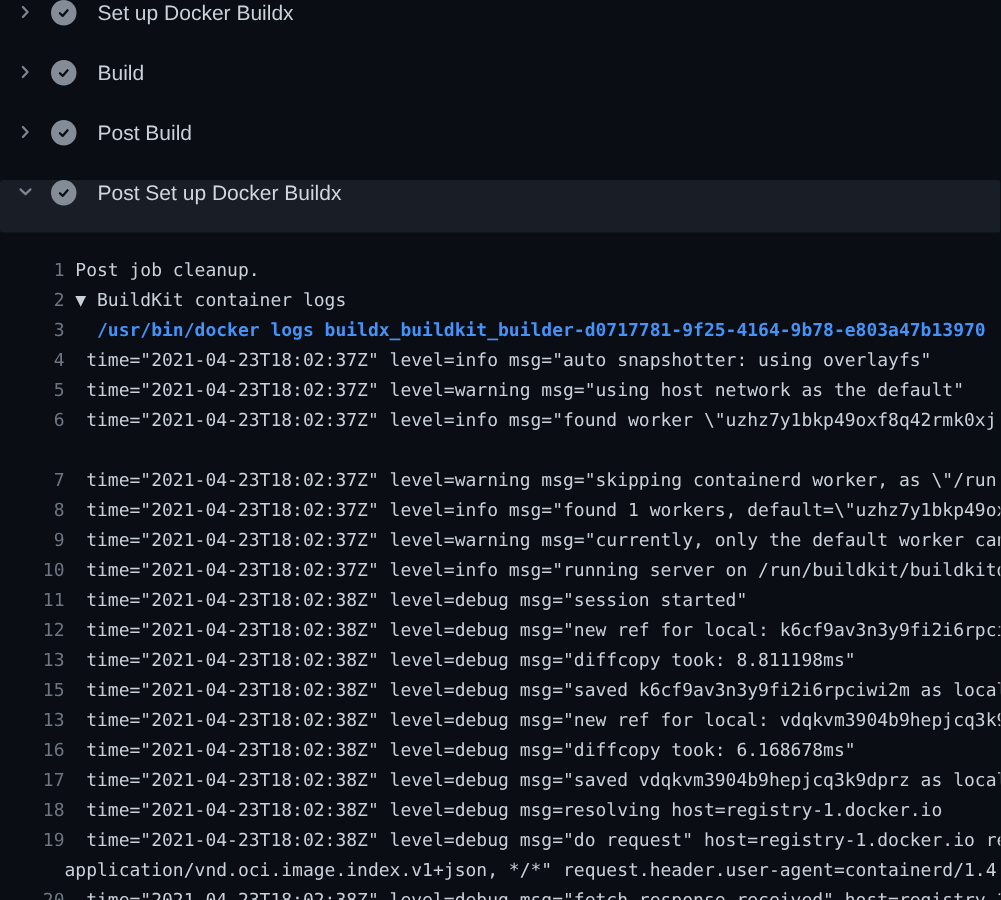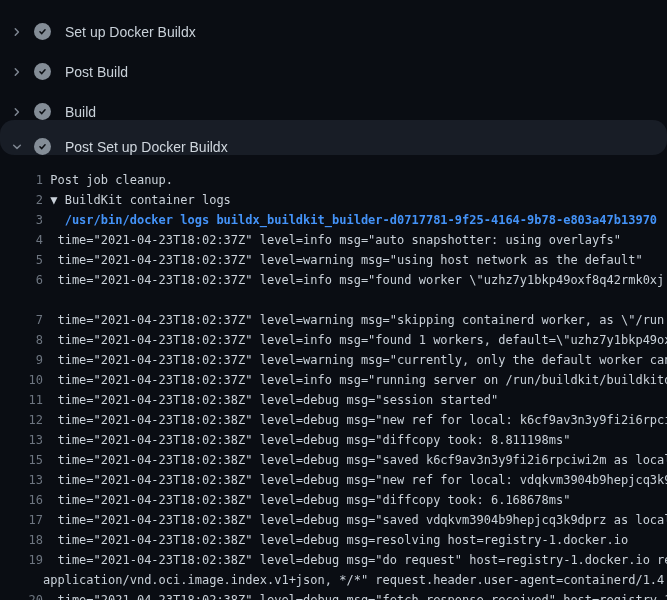--- a/index.html
+++ b/index.html
@@ -10,21 +10,21 @@
     overflow: hidden;
     background: #0a0d13;
     font-family: "Liberation Sans", sans-serif;
   }
   .app { width: 667px; height: 600px; overflow: hidden; position: relative; }
 
   
   .step-row {
     height: 40px;
     display: flex;
-    align-items: flex-end;
+    align-items: flex-start;
     cursor: pointer;
   }
   .chev {
     width: 16px;
     height: 16px;
     margin-left: 9px;
     display: flex;
     align-items: center;
     justify-content: center;
     color: #7d8590;
@@ -45,23 +45,23 @@
     margin-left: 14px;
     font-size: 14px;
     color: #c9d1d9;
     white-space: nowrap;
   }
 
   
   .step-header {
     height: 35px;
     background: #181d26;
-    border-radius: 14px;
+    border-radius: 2px;
     display: flex;
-    align-items: flex-end;
+    align-items: flex-start;
     cursor: pointer;
   }
   .step-header .step-label { color: #d0d7de; }
 
   
   .log {
     padding-top: 15px;
     font-family: "DejaVu Sans Mono", monospace;
     font-size: 12px;
   }
@@ -114,35 +114,35 @@
     <span class="chev">
       <svg width="14" height="14" viewBox="0 0 16 16">
           <path d="M6 4.2l3.6 3.8L6 11.8" stroke="currentColor" stroke-width="1.7" fill="none" stroke-linecap="round" stroke-linejoin="round"></path>
         </svg>
     </span>
     <span class="check-circle">
       <svg width="9" height="9" viewBox="0 0 12 12">
           <path d="M2.6 6.4l2.4 2.4 4.4-5" stroke="#0b0e13" stroke-width="2" fill="none" stroke-linecap="round" stroke-linejoin="round"></path>
         </svg>
     </span>
-    <span class="step-label">Post Build</span>
+    <span class="step-label">Build</span>
   </div>
 
   <div class="step-row">
     <span class="chev">
       <svg width="14" height="14" viewBox="0 0 16 16">
           <path d="M6 4.2l3.6 3.8L6 11.8" stroke="currentColor" stroke-width="1.7" fill="none" stroke-linecap="round" stroke-linejoin="round"></path>
         </svg>
     </span>
     <span class="check-circle">
       <svg width="9" height="9" viewBox="0 0 12 12">
           <path d="M2.6 6.4l2.4 2.4 4.4-5" stroke="#0b0e13" stroke-width="2" fill="none" stroke-linecap="round" stroke-linejoin="round"></path>
         </svg>
     </span>
-    <span class="step-label">Build</span>
+    <span class="step-label">Post Build</span>
   </div>
 
   <div class="step-header">
     <span class="chev">
       <svg width="14" height="14" viewBox="0 0 16 16">
           <path d="M4.2 6l3.8 3.6L11.8 6" stroke="currentColor" stroke-width="1.7" fill="none" stroke-linecap="round" stroke-linejoin="round"></path>
         </svg>
     </span>
     <span class="check-circle">
       <svg width="9" height="9" viewBox="0 0 12 12">

